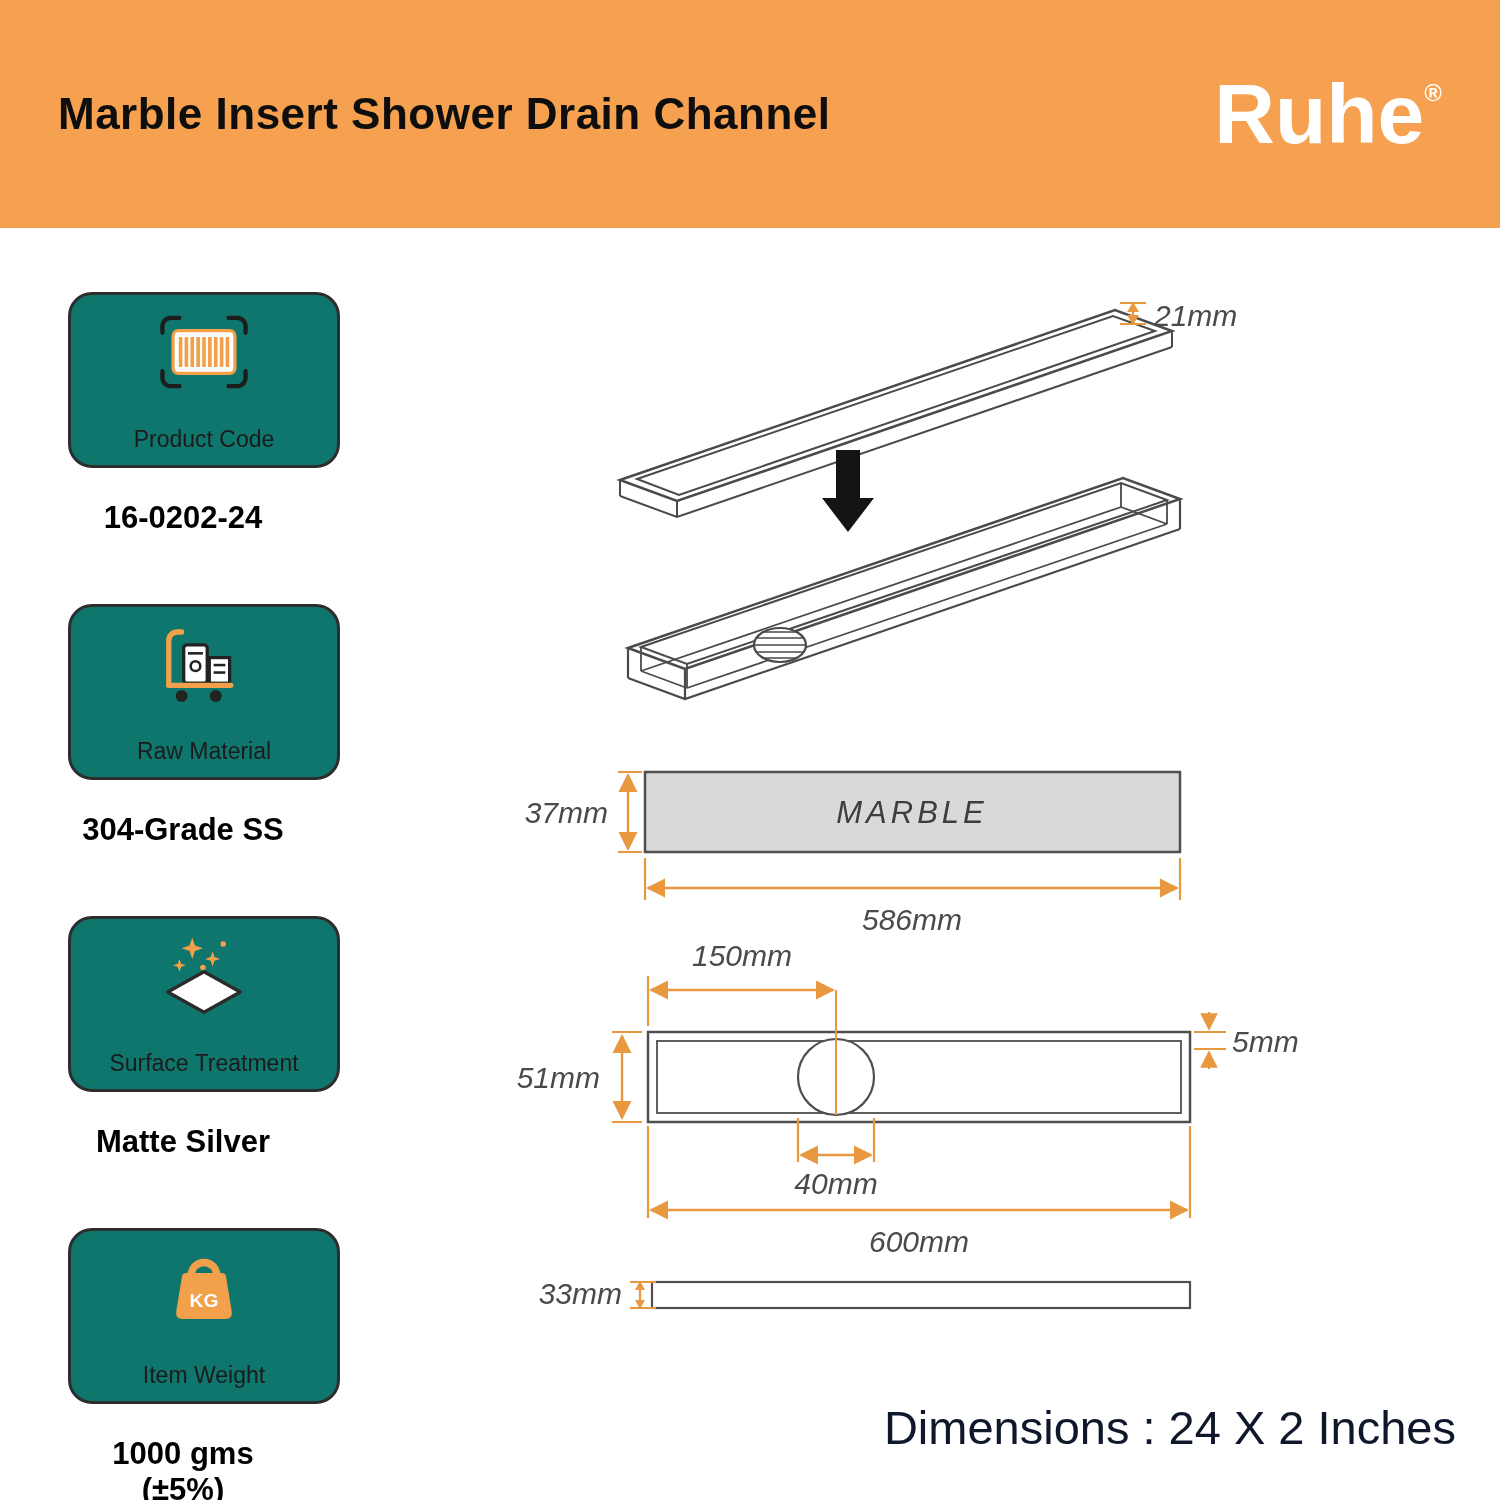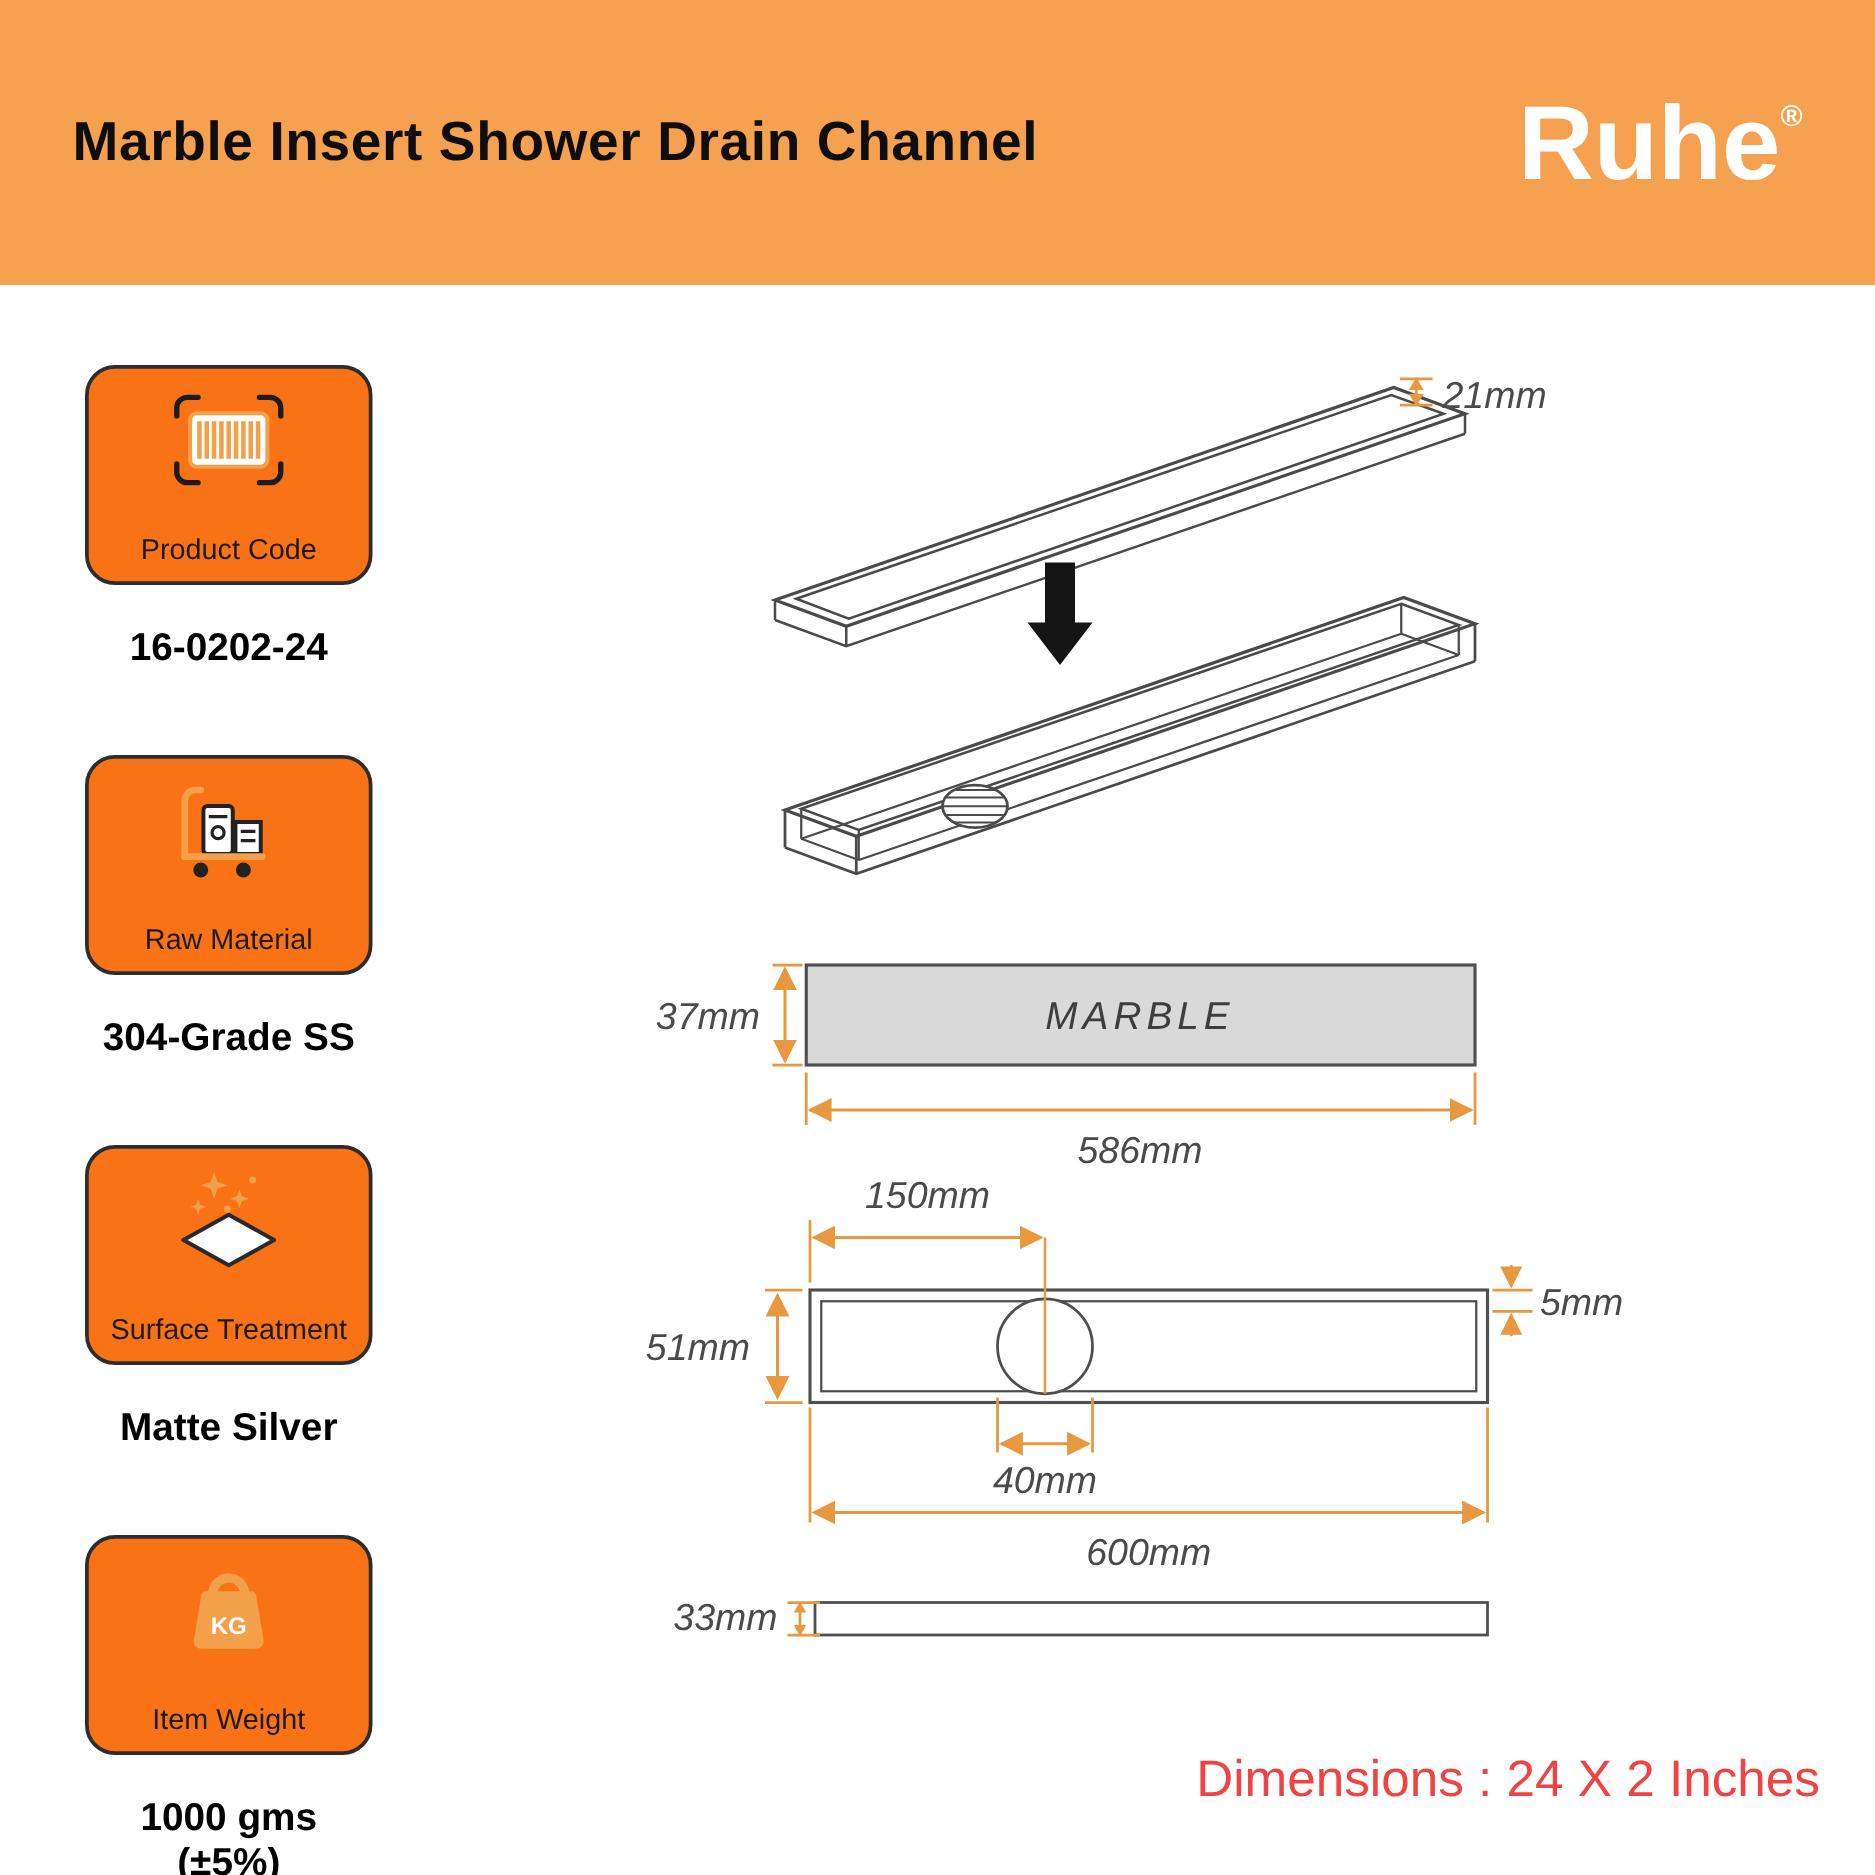--- a/index.html
+++ b/index.html
@@ -18,34 +18,34 @@
   }
   .title { font-size:44px; font-weight:bold; color:#0e0e0e; letter-spacing:0.5px; }
   .brand { color:#ffffff; font-size:84px; font-weight:bold; letter-spacing:0px; line-height:1; }
   .brand .reg { font-size:24px; vertical-align:42px; font-weight:bold; }
   
   .specs { position:absolute; left:68px; top:292px; width:230px; }
   .spec-group { margin-bottom:68px; text-align:center; }
   .spec-card {
     box-sizing:border-box;
     border:3px solid #2d2d2d; border-radius:24px;
-    height:176px; width:230px; background:#f97316;
+    height:176px; width:272px; background:#0f766e;
     position:relative;
   }
   .spec-icon { position:absolute; top:16px; left:50%; transform:translateX(-50%); }
   .spec-label {
     position:absolute; bottom:12px; left:0; width:100%;
     font-size:23px; color:#1b1b1b;
   }
   .spec-value { margin-top:32px; font-size:31px; font-weight:bold; color:#000; }
   
   .drawing-area { position:absolute; left:480px; top:260px;font-style:italic; }
   .footer-dims {
     position:absolute; right:44px; top:1400px;
-    font-size:41px; color:#ef4444;
+    font-size:47px; color:#0f172a;
   }
   svg text { font-family:"Liberation Sans", sans-serif; }
   .dimtxt { fill:#4a4a4a; font-size:30px; }
 </style>
 </head>
 <body>
 
 <div class="header">
   <div class="title">Marble Insert Shower Drain Channel</div>
   <div class="brand"><span>Ruhe</span><span class="reg">®</span></div>

